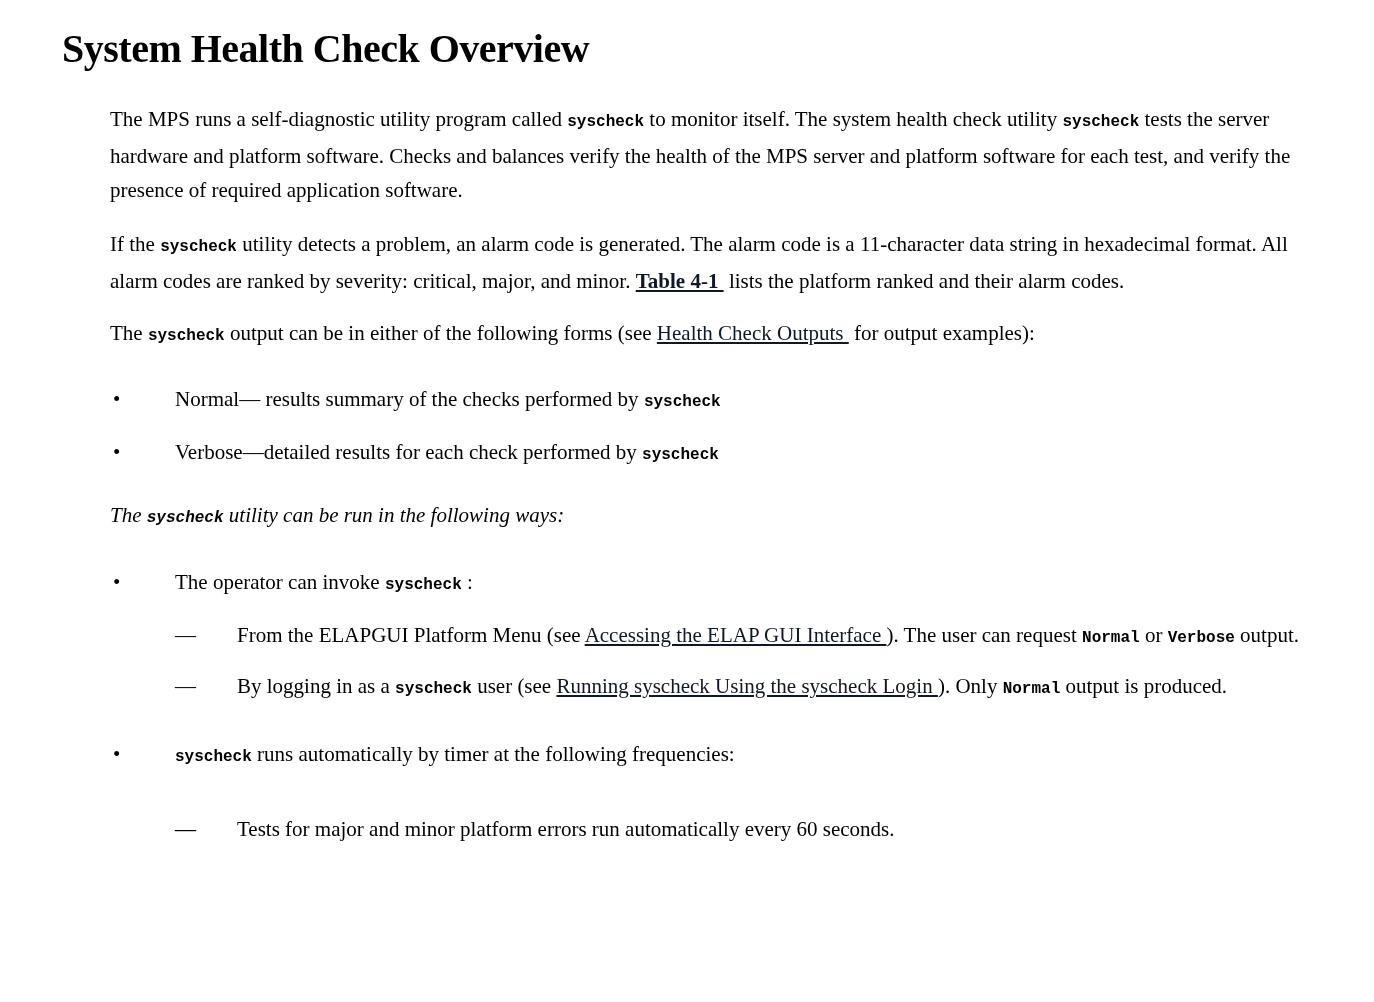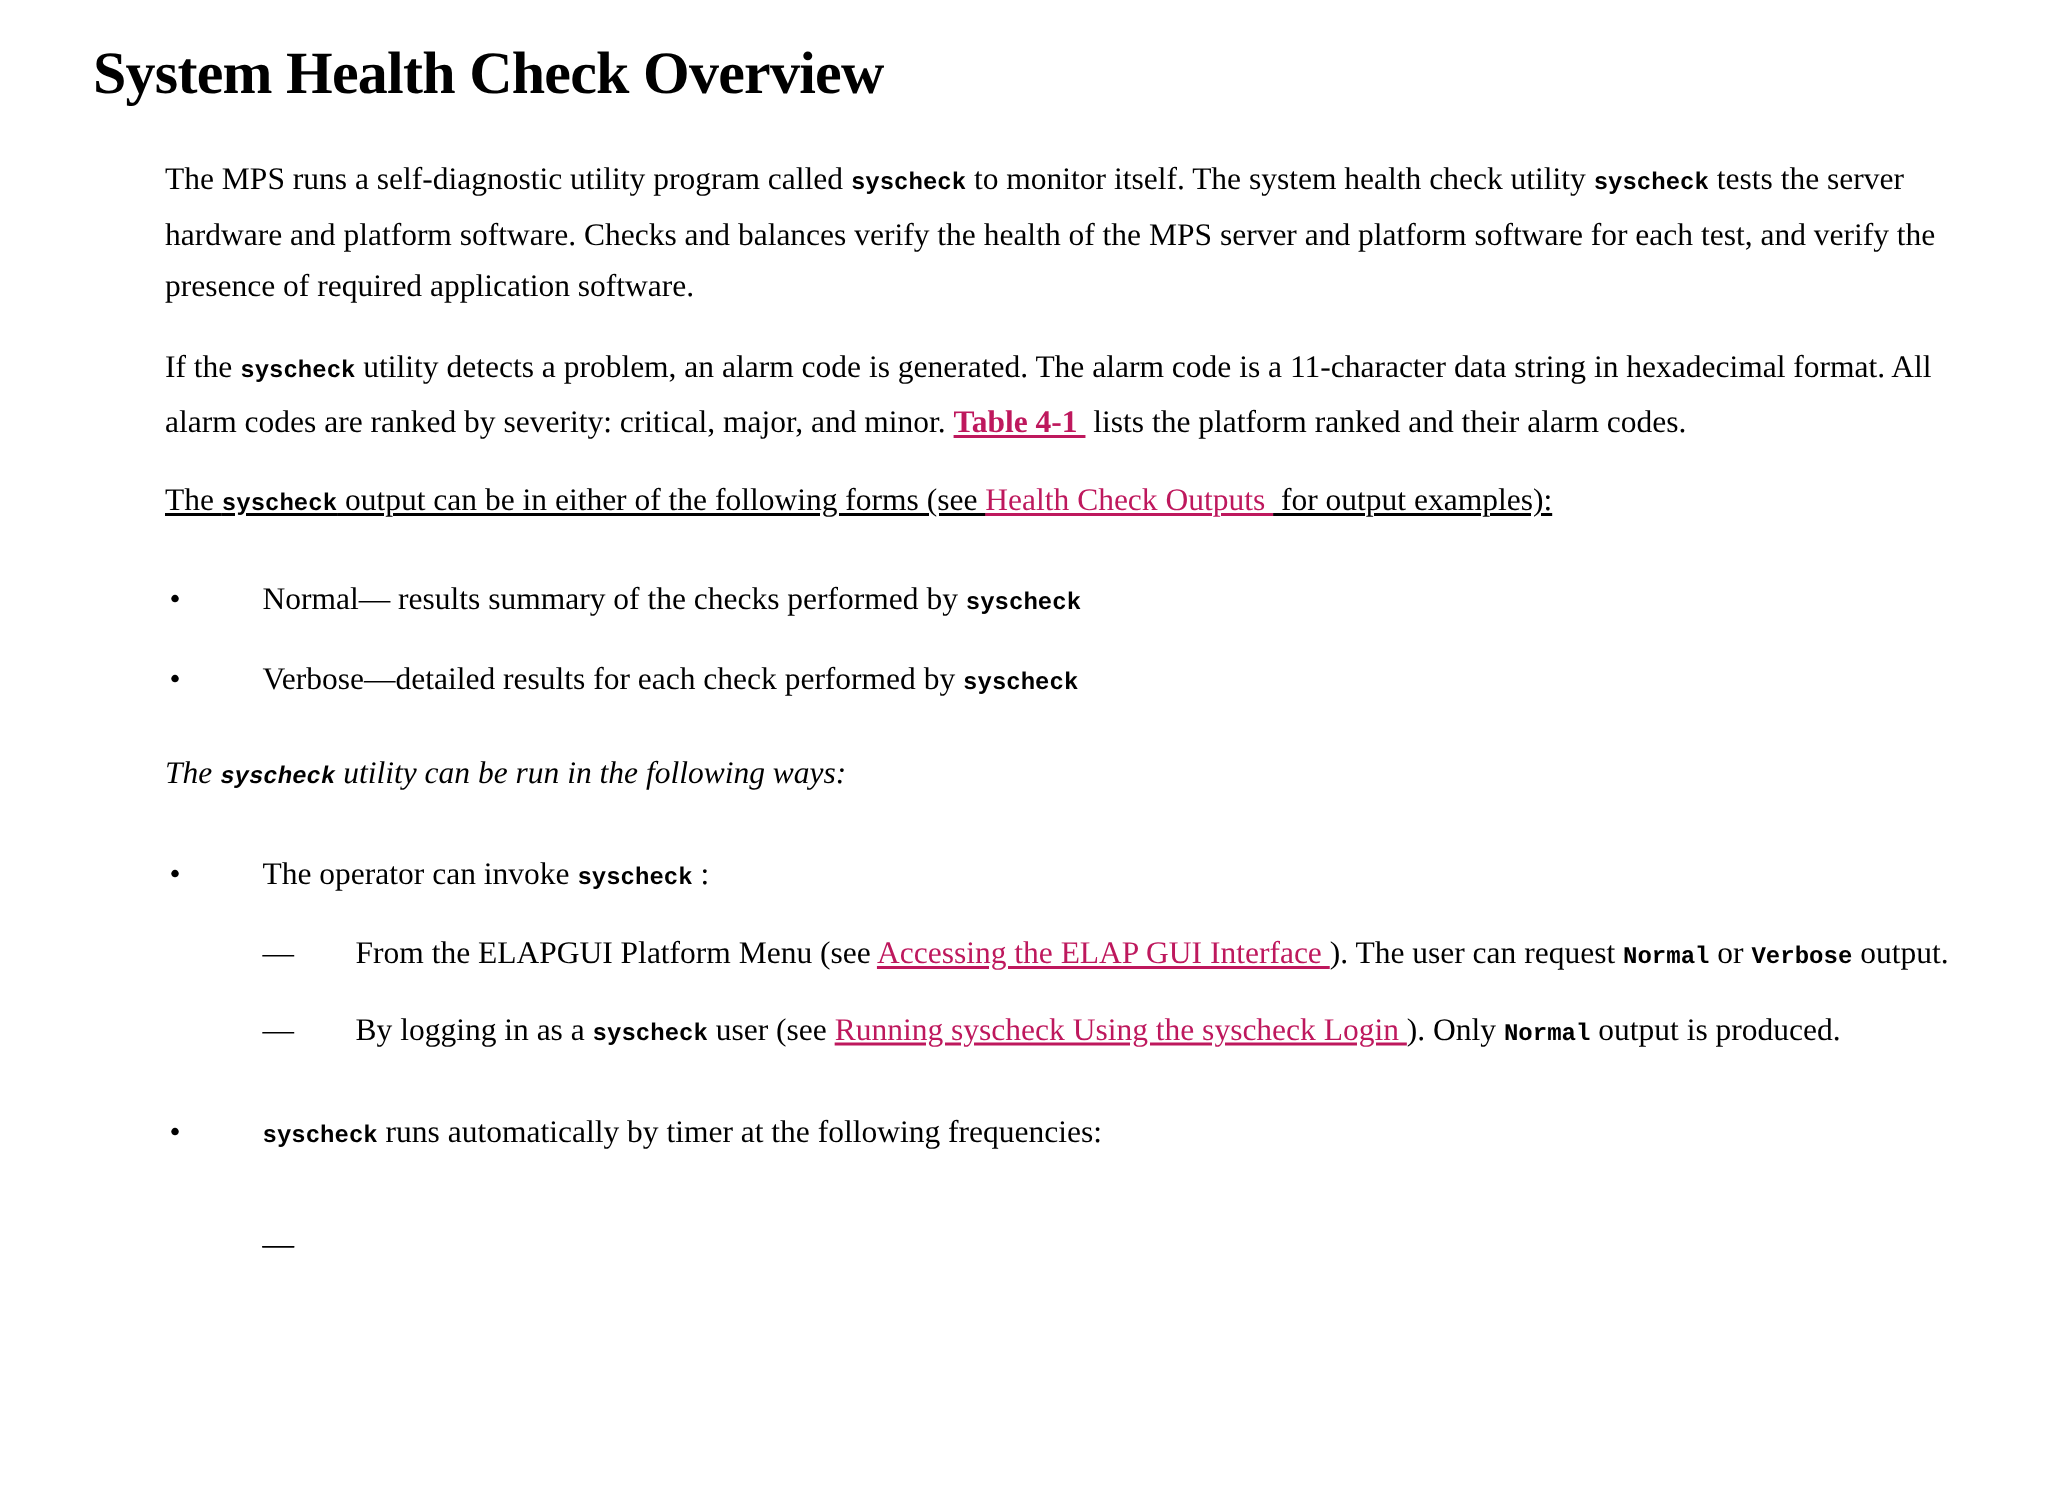--- a/index.html
+++ b/index.html
@@ -31,29 +31,29 @@
   .l1 { padding-left: 65px; }
   .l1 > .marker { position: absolute; left: 3px; top: 0; }
   .l2 { padding-left: 127px; }
   .l2 > .marker { position: absolute; left: 65px; top: 0; }
   .code {
     font-family: "Liberation Mono", "DejaVu Sans Mono", monospace;
     font-weight: 700;
     font-size: 16px;
   }
   a.doc-link {
-    color: #be185d;
+    color: #0f172a;
     text-decoration: underline;
     cursor: pointer;
   }
   a.doc-link.bold { font-weight: 700; }
   
   .mt14 { margin-top: 14px; }
   .mt16 { margin-top: 16px; }
-  .mt18 { margin-top: 18px; text-decoration: underline; }
+  .mt18 { margin-top: 18px; }
   .mt20 { margin-top: 20px; }
   .mt26 { margin-top: 26px; font-style: italic; }
   .mt29 { margin-top: 29px; }
   .mt30 { margin-top: 30px; }
   .mt31 { margin-top: 31px; }
   .mt38 { margin-top: 38px; }
 </style>
 </head>
 <body>
 
@@ -76,15 +76,15 @@
   <div class="li l1 mt30"><span class="marker">•</span><span>The operator can invoke </span><span class="code">syscheck</span><span> :</span></div>
 
   <div class="li l2 mt16"><span class="marker">—</span><span>From the ELAPGUI Platform Menu (see </span><a class="doc-link">Accessing the ELAP GUI Interface&nbsp;</a><span>). The user can request </span><span class="code">Normal</span><span> or </span><span class="code">Verbose</span><span> output.</span></div>
 
   <div class="li l2 mt14"><span class="marker">—</span><span>By logging in as a </span><span class="code">syscheck</span><span> user (see </span><a class="doc-link">Running syscheck Using the syscheck Login&nbsp;</a><span>). Only </span><span class="code">Normal</span><span> output is produced.</span></div>
 
   <div class="li l1 mt31"><span class="marker">•</span><span class="code">syscheck</span><span> runs automatically by timer at the following frequencies:</span></div>
 
   <div class="li l2 mt38"><span class="marker">—</span></div>
 
-  <div class="li l2 mt14"><span class="marker">—</span></div>
+  <div class="li l2 mt14"><span class="marker">—</span><span>Tests for major and minor platform errors run automatically every 60 seconds.</span></div>
 
 </div>
 
 </body></html>

